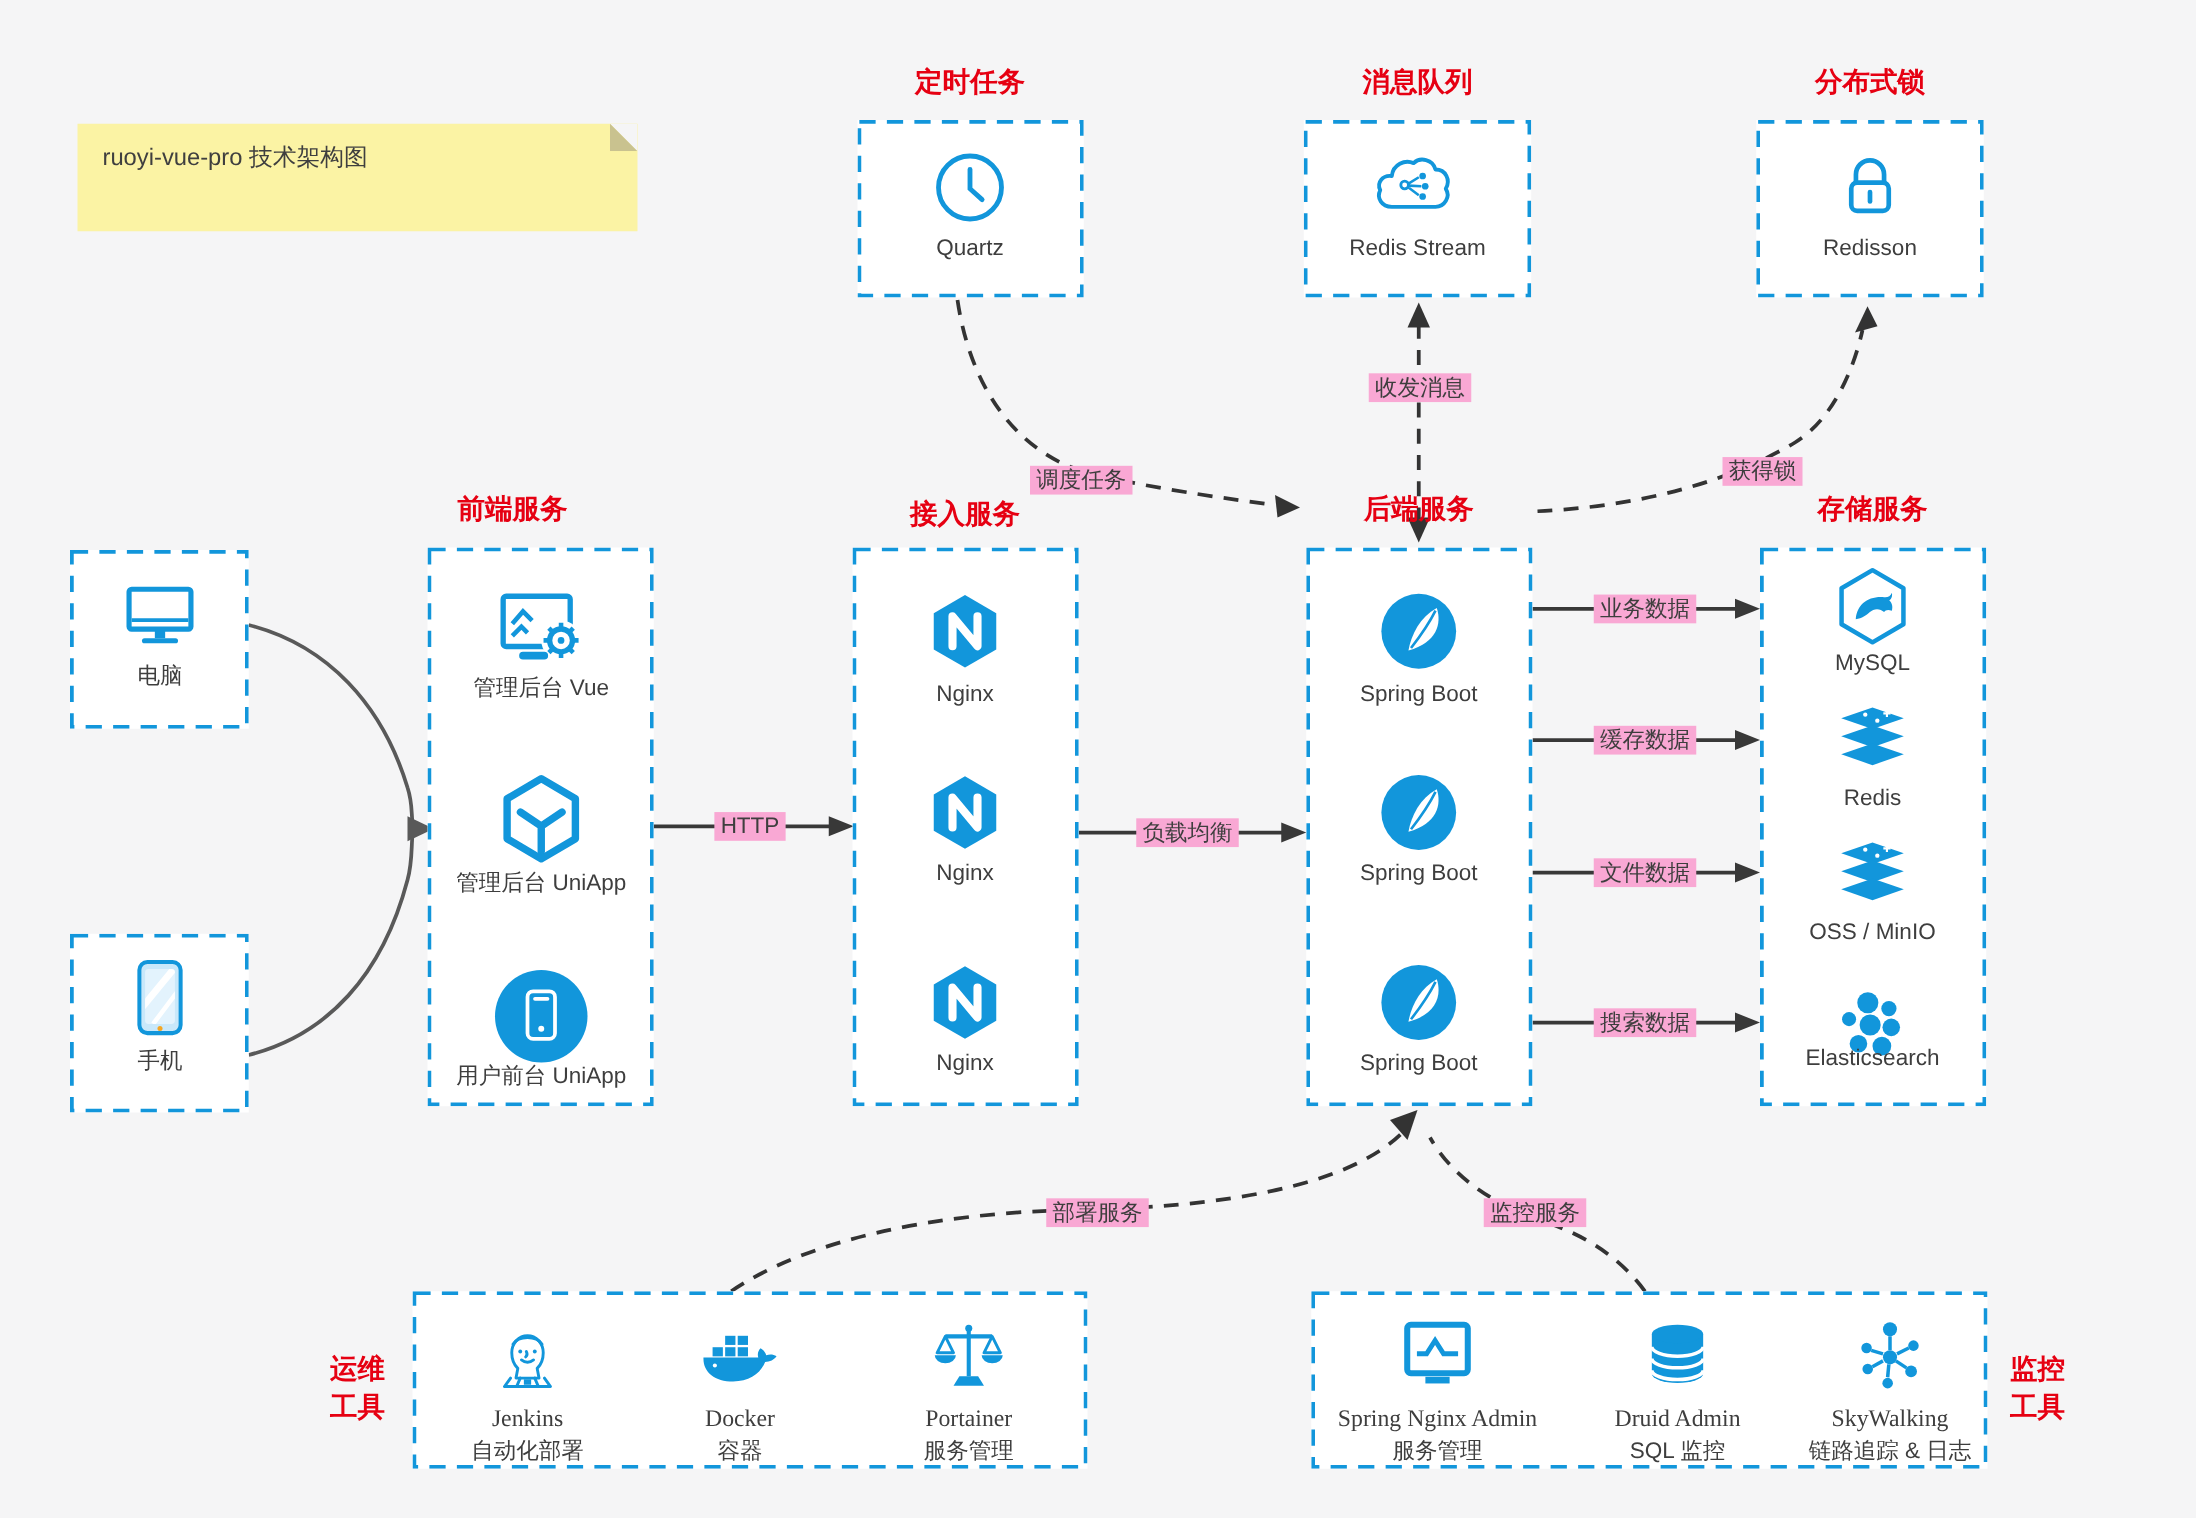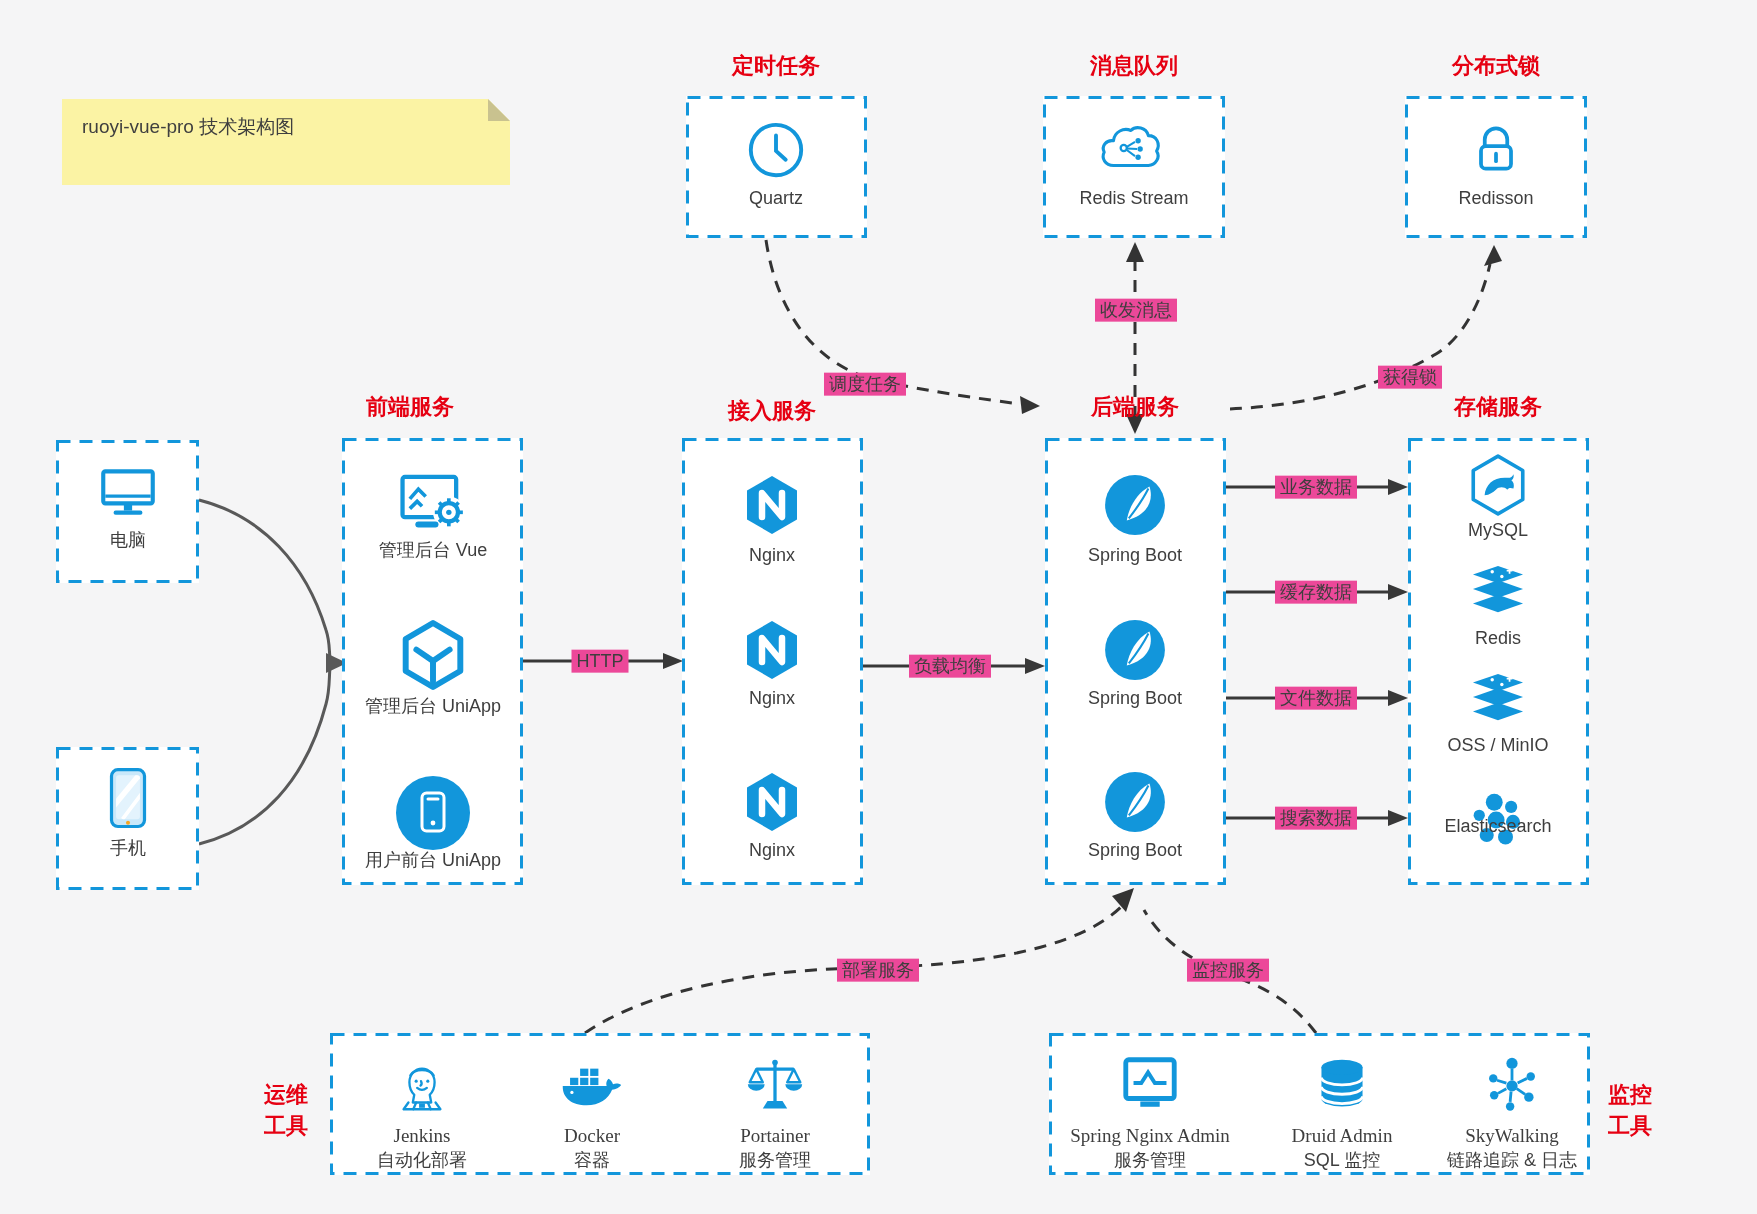--- a/index.html
+++ b/index.html
@@ -6,21 +6,21 @@
   .canvas{position:relative;width:1757px;height:1214px;background:var(--bg,#f5f5f6);
     font-family:"Liberation Sans","DejaVu Sans",sans-serif;overflow:hidden;}
   svg.edges{position:absolute;left:0;top:0;z-index:1;}
   .box{position:absolute;background:#fff;z-index:2;}
   .box svg.dash{position:absolute;left:0;top:0;pointer-events:none;}
   .hdr{position:absolute;transform:translateX(-50%);color:var(--red,#e60012);
     font-weight:bold;font-size:22px;line-height:1.1;white-space:nowrap;z-index:4;}
   .nlabel{position:absolute;transform:translateX(-50%);color:var(--text,#3e3e3e);
     font-size:18px;line-height:1.2;white-space:nowrap;z-index:4;}
   .nname{font-size:19px;font-family:Liberation Serif, serif;}
-  .elabel{position:absolute;transform:translate(-50%,-50%);background:#ec4899;
+  .elabel{position:absolute;transform:translate(-50%,-50%);background:#f9a8d4;
     color:var(--text,#3e3e3e);font-size:18px;line-height:1.15;padding:1px 5px;
     white-space:nowrap;z-index:4;}
   .icon{position:absolute;transform:translate(-50%,-50%);color:var(--accent,#1296db);
     line-height:0;z-index:3;}
   .note{position:absolute;left:62px;top:99px;width:448px;height:86px;
     background:var(--note,#fbf3a4);z-index:3;box-sizing:border-box;padding:13px 0 0 20px;}
   .note .ln{font-size:19px;line-height:30px;color:#3f3f3f;}
   .fold-cut{position:absolute;top:0;right:0;width:22px;height:22px;
     background:var(--bg,#f5f5f6);clip-path:polygon(0 0,100% 0,100% 100%);}
   .fold-flap{position:absolute;top:0;right:0;width:22px;height:22px;
@@ -318,21 +318,21 @@
         <circle cx="28" cy="13" r="9"></circle>
         <circle cx="46" cy="18" r="6.5"></circle>
         <circle cx="12" cy="27" r="6"></circle>
         <circle cx="30" cy="32" r="9"></circle>
         <circle cx="48" cy="34" r="7.5"></circle>
         <circle cx="20" cy="48" r="7.5"></circle>
         <circle cx="40" cy="50" r="8"></circle>
       </g>
     </svg>
   </span>
-  <div class="nlabel" style="left:1498px;top:816px">Elasticsearch</div>
+  <div class="nlabel" style="left:1498px;top:836px">Elasticsearch</div>
 
   <div class="hdr" style="left:286px;top:1083px">运维</div>
   <div class="hdr" style="left:286px;top:1114px">工具</div>
   <div class="box" style="left:330px;top:1033px;width:540px;height:142px">
       <svg class="dash" width="540" height="142">
         <rect x="1.5" y="1.5" width="537" height="139" fill="none" stroke="#1296db" stroke-width="3" stroke-dasharray="13 9"></rect>
       </svg>
     </div>
 
   <span class="icon" style="left:422px;top:1086px">

